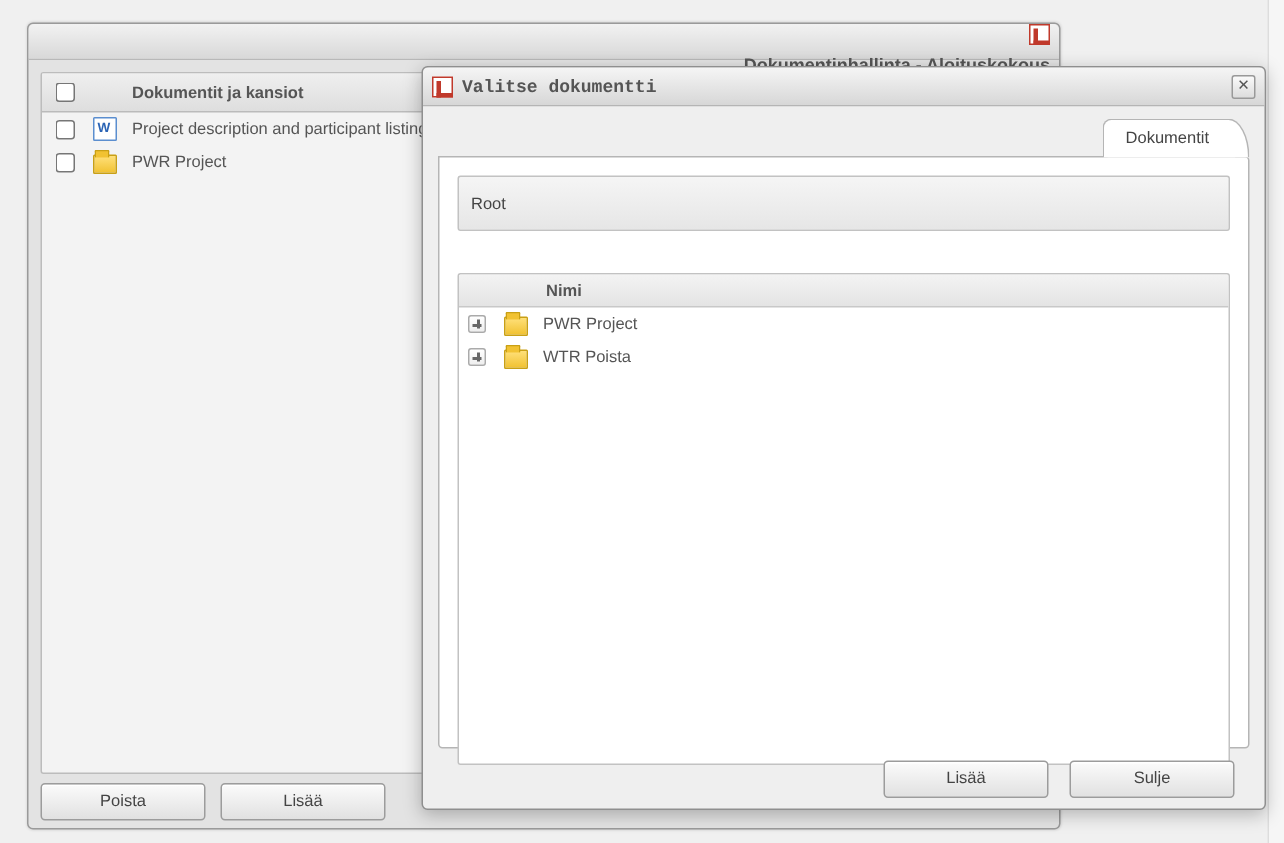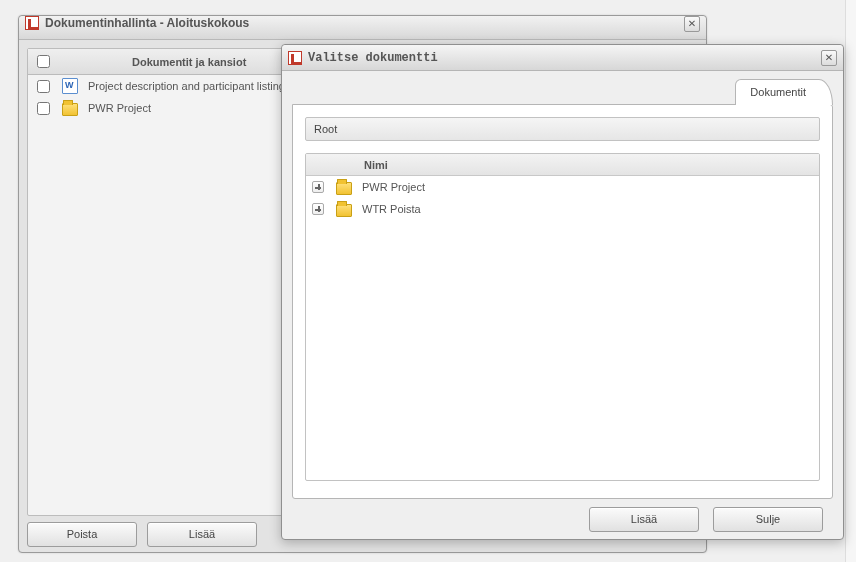--- a/index.html
+++ b/index.html
@@ -7,39 +7,39 @@
 
   
   .win-back {
     position: absolute; left: 18px; top: 15px; width: 689px; height: 538px;
     background: #e3e3e3; border: 1px solid #9a9a9a; border-radius: 4px;
     box-shadow: 0 0 2px rgba(0,0,0,.15);
   }
   .titlebar-back {
     height: 24px; background: linear-gradient(#f2f2f2,#d8d8d8);
     border-bottom: 1px solid #b8b8b8; border-radius: 4px 4px 0 0;
-    display: flex; align-items: flex-start; padding: 0 6px; gap: 6px;
+    display: flex; align-items: flex-end; padding: 0 6px; gap: 6px; flex-direction: column;
   }
   .app-icon { width: 14px; height: 14px; background: #fff; border: 1px solid #c0392b; position: relative; flex: 0 0 auto; }
   .app-icon::after { content:""; position:absolute; left:2px; top:2px; width:8px; height:8px; border-left:3px solid #c0392b; border-bottom:3px solid #c0392b; }
   .titlebar-back .title { font-size: 12px; font-weight: bold; color: #555; }
   .close-btn {
     margin-left: auto; width: 16px; height: 16px; border: 1px solid #999; border-radius: 2px;
     background: linear-gradient(#fafafa,#dcdcdc); font-size: 10px; line-height: 14px; text-align: center;
     color: #555; cursor: pointer;
   }
   .win-back-body { position: absolute; left: 8px; right: 8px; top: 32px; bottom: 36px; background: #f3f3f3; border: 1px solid #bcbcbc; border-radius: 2px; }
 
   .doc-table-header {
     height: 26px; background: linear-gradient(#efefef,#dedede); border-bottom: 1px solid #bbb;
     display: flex; align-items: center; font-size: 11px; color: #555; font-weight: bold;
   }
   .doc-table-header .col-check { width: 30px; display:flex; justify-content:center; }
   .doc-table-header .col-icon { width: 24px; }
-  .doc-table-header .col-name-h { padding-left: 6px; margin-left: 44px; }
+  .doc-table-header .col-name-h { padding-left: 6px; }
 
   .doc-row { height: 22px; display:flex; align-items:center; font-size:11px; color:#555; }
   .doc-row .col-check { width:30px; display:flex; justify-content:center; }
   .doc-row .col-icon { width:24px; display:flex; justify-content:center; align-items:center; }
   .doc-row .col-name { padding-left:6px; }
 
   input[type=checkbox]{ width:13px; height:13px; }
 
   .doc-icon-word {
     width:16px; height:16px; background:#fff; border:1px solid #5b8ecf; border-radius:1px; position:relative;
@@ -74,26 +74,26 @@
   .tab{
     display:inline-block; height:26px; padding:0 26px 0 14px; background:#fff; border:1px solid #b5b5b5;
     border-bottom:none; border-radius:6px 14px 0 0 / 6px 26px 0 0; font-size:11px; color:#444;
     line-height:25px; position:relative; z-index:2;
   }
   .tab-content{
     background:#fff; border:1px solid #b5b5b5; border-radius:0 3px 3px 3px;
     position:absolute; left:0; right:0; top:25px; bottom:0; padding:12px;
   }
   .breadcrumb{
-    height:24px; background:linear-gradient(#f5f5f5,#e6e6e6); border:1px solid #c2c2c2; border-radius:2px;
+    height:37px; background:linear-gradient(#f5f5f5,#e6e6e6); border:1px solid #c2c2c2; border-radius:2px;
     font-size:11px; color:#444; padding:0 8px; display:flex; align-items:center;
   }
 
   .tree-wrap{
-    margin-top:12px; border:1px solid #c2c2c2; border-radius:2px; height:328px; background:#fff; overflow:auto;
+    margin-top:28px; border:1px solid #c2c2c2; border-radius:2px; height:328px; background:#fff; overflow:auto;
   }
   .tree-header{
     height:22px; background:linear-gradient(#f3f3f3,#e4e4e4); border-bottom:1px solid #c8c8c8;
     display:flex; align-items:center; font-size:11px; color:#444;
   }
   .tree-header .th-expander{width:26px;}
   .tree-header .th-icon{width:26px;}
   .tree-header .th-name{padding-left:6px; font-weight:bold; color:#555;}
 
   .tree-row{ height:22px; display:flex; align-items:center; font-size:11px; color:#555;}

